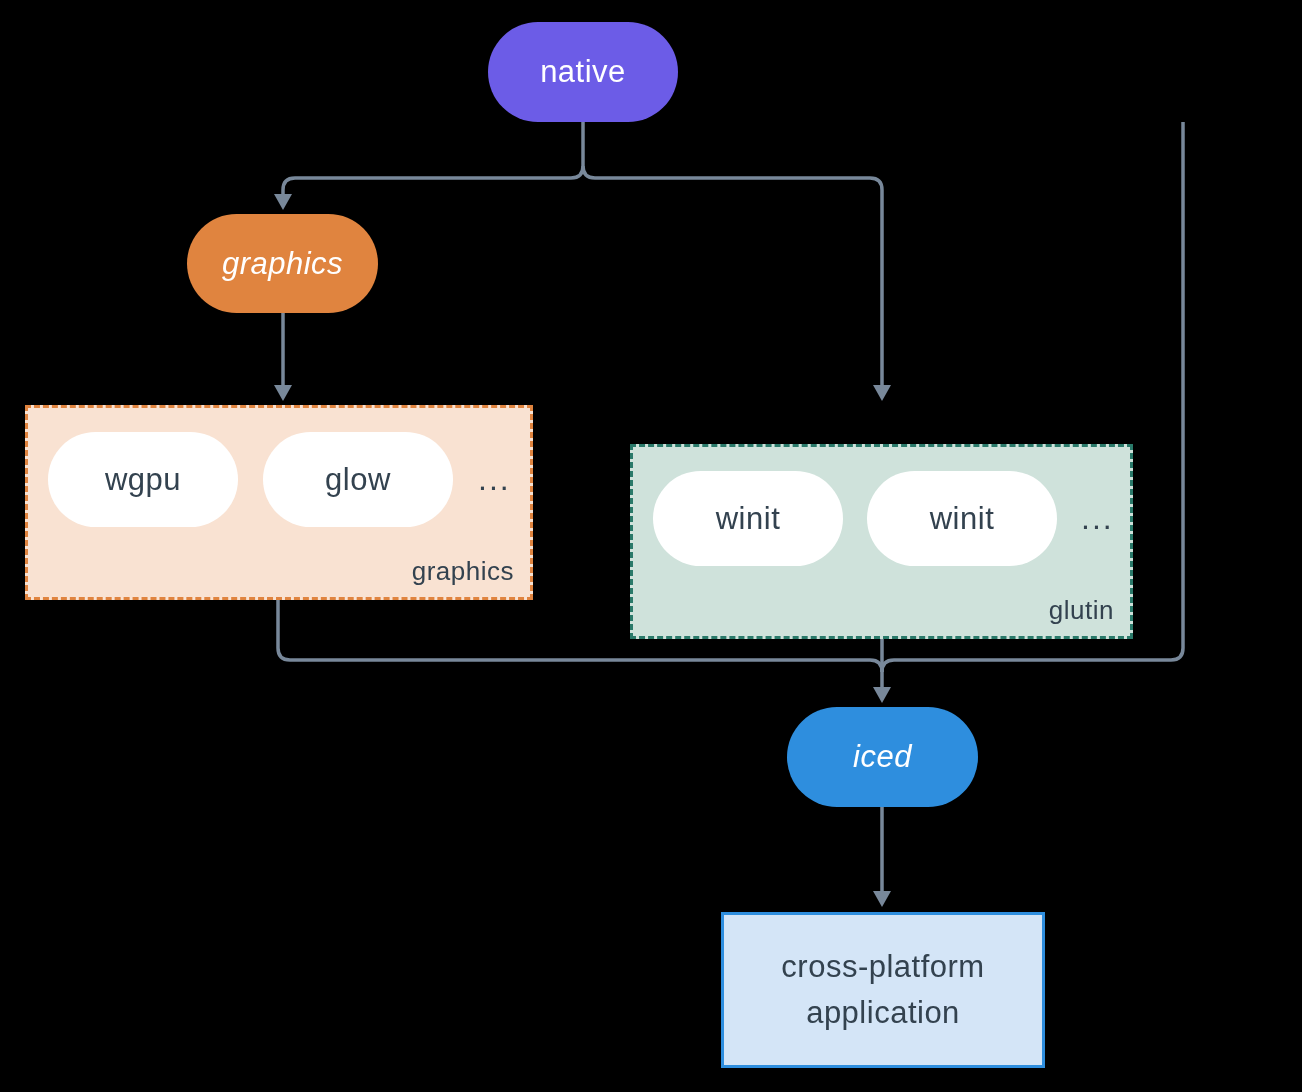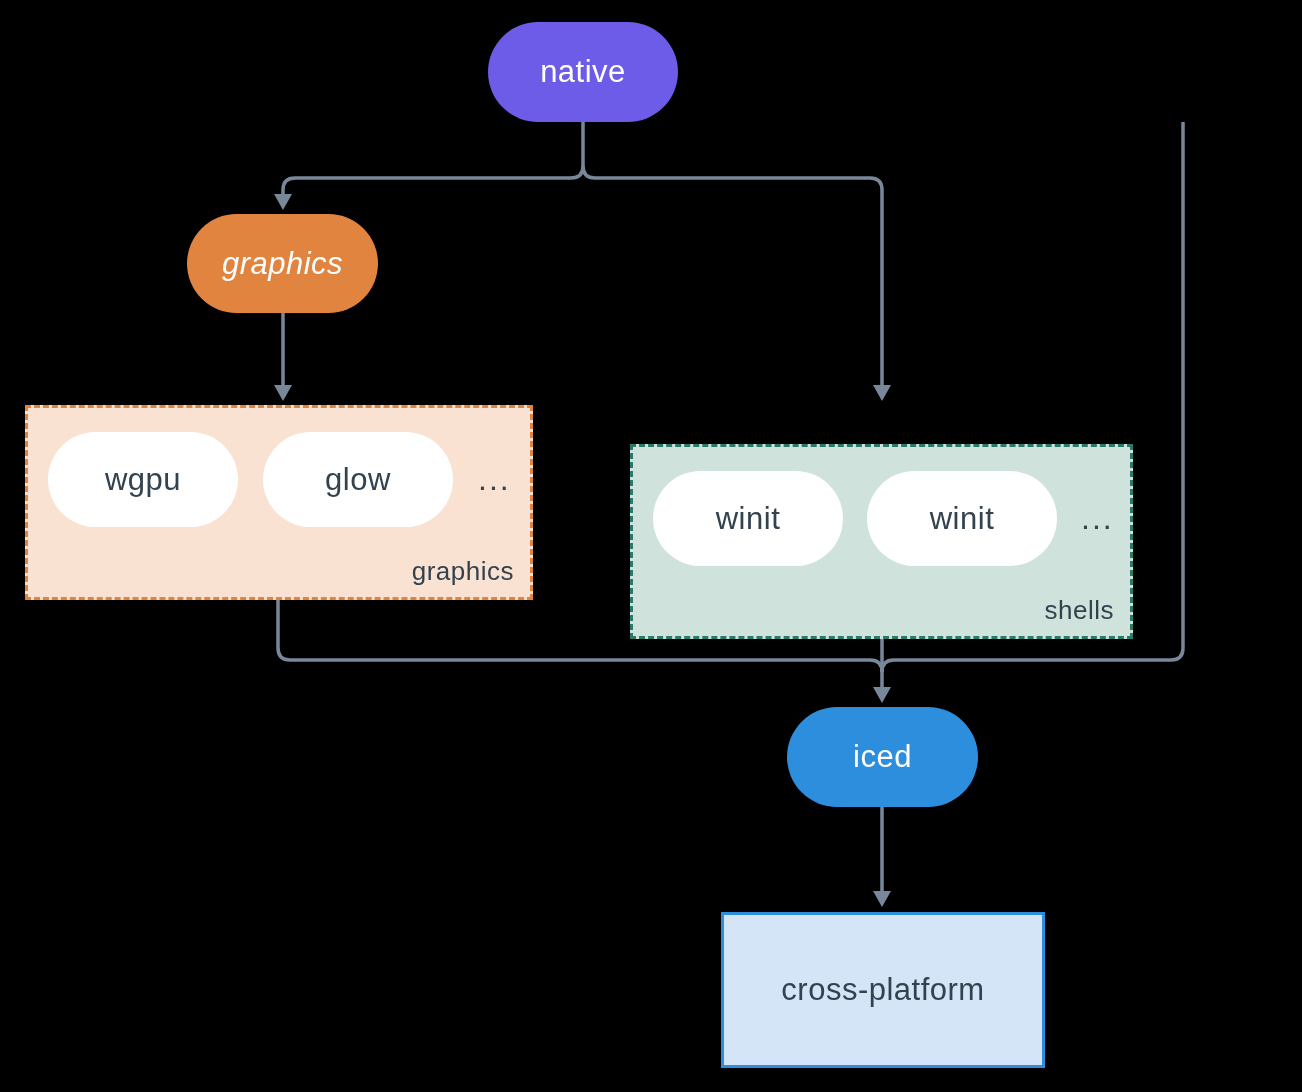--- a/index.html
+++ b/index.html
@@ -36,21 +36,21 @@
     display: flex;
     align-items: center;
     justify-content: center;
     border-radius: 52px;
     font-size: 31px;
     letter-spacing: 0.5px;
     white-space: nowrap;
   }
   .pill.purple { background: var(--purple); color: #ffffff; }
   .pill.orange { background: var(--orange); color: #ffffff; font-style: italic; }
-  .pill.blue   { background: var(--blue);   color: #ffffff; }
+  .pill.blue   { background: var(--blue);   color: #ffffff; font-style: italic; }
   .pill.white  { background: #ffffff; color: var(--dark_text); }
   .group {
     position: absolute;
     box-sizing: border-box;
     border-width: 3px;
     border-style: dashed;
   }
   .group.renderers {
     background: var(--renderers_fill);
     border-color: var(--renderers_border);
@@ -127,22 +127,23 @@
     <div class="pill white" style="left:20px; top:24px; width:190px; height:95px;">wgpu</div>
     <div class="pill white" style="left:235px; top:24px; width:190px; height:95px;">glow</div>
     <div class="ellipsis" style="left:450px;">...</div>
     <div class="group-label">graphics</div>
   </div>
 
   <div class="group shells" style="left:630px; top:405px; width:503px; height:195px;">
     <div class="pill white" style="left:20px; top:24px; width:190px; height:95px;">winit</div>
     <div class="pill white" style="left:234px; top:24px; width:190px; height:95px;">winit</div>
     <div class="ellipsis" style="left:448px;">...</div>
-    <div class="group-label">shells</div>
+    <div class="group-label">glutin</div>
   </div>
 
   <div class="pill blue" style="left:787px; top:707px; width:191px; height:100px;">iced</div>
 
   <div class="app-box" style="left:721px; top:912px; width:324px; height:156px;">
     <span>cross-platform</span>
+    <span>application</span>
   </div>
 
 </div>
 
 </body></html>

